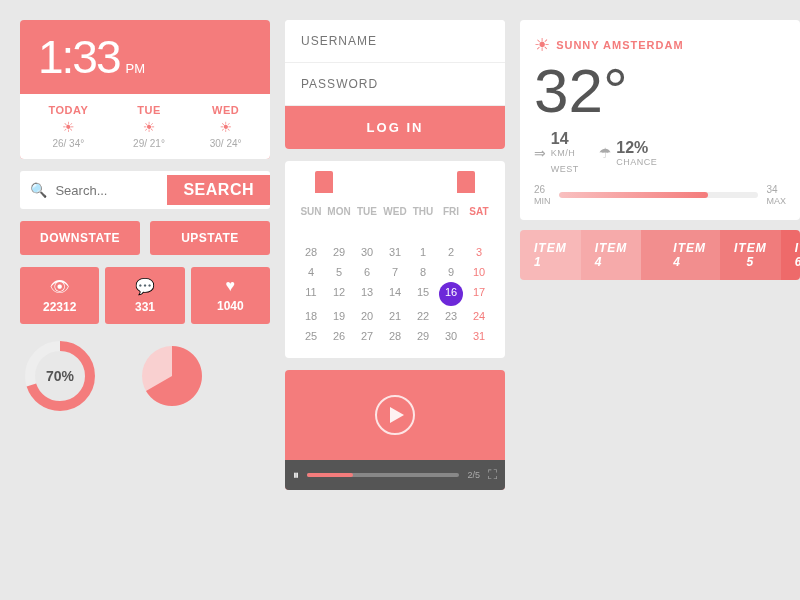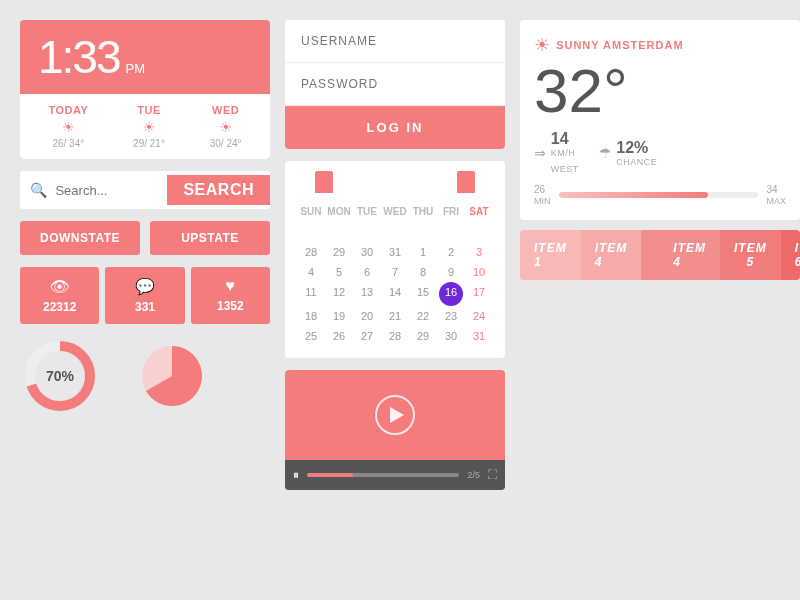--- a/index.html
+++ b/index.html
@@ -491,21 +491,21 @@
       <div class="stat-box">
         <span class="stat-icon">👁</span>
         <span class="stat-value">22312</span>
       </div>
       <div class="stat-box">
         <span class="stat-icon">💬</span>
         <span class="stat-value">331</span>
       </div>
       <div class="stat-box">
         <span class="stat-icon">♥</span>
-        <span class="stat-value">1352</span>
+        <span class="stat-value">1040</span>
       </div>
     </div>
 
     <div class="charts-row">
 
       <div class="donut-container">
         <svg width="80" height="80" viewBox="0 0 80 80">
           <circle cx="40" cy="40" r="30" fill="none" stroke="#eee" stroke-width="10"></circle>
           <circle cx="40" cy="40" r="30" fill="none" stroke="#f47c7c" stroke-width="10" stroke-dasharray="132 188" stroke-dashoffset="0" transform="rotate(-90 40 40)"></circle>
         </svg>

